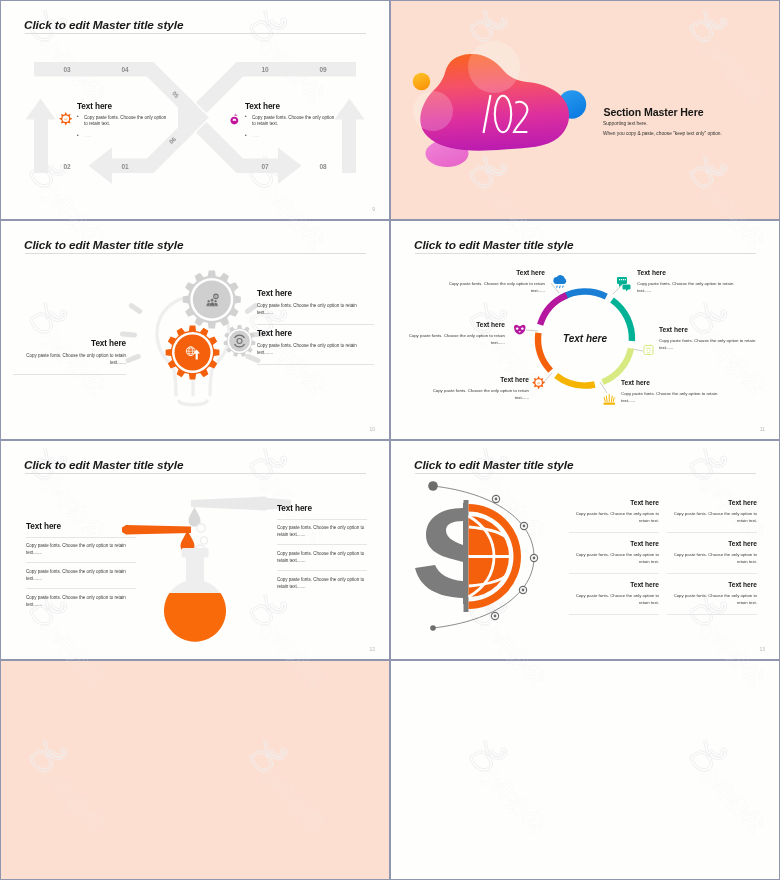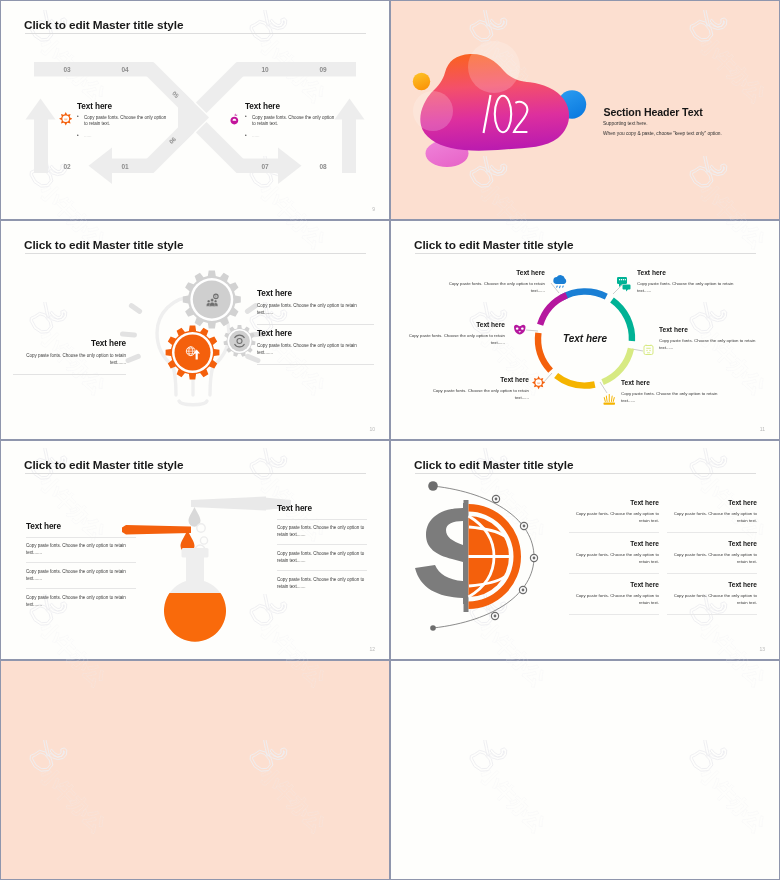--- a/index.html
+++ b/index.html
@@ -8,21 +8,21 @@
   .slide{position:absolute;width:388px;height:218px;overflow:hidden;background:transparent;}
   .slide.peach{background:transparent;}
   .bglayer{position:absolute;left:0;top:0;width:780px;height:880px;z-index:0;}
   .bg{position:absolute;width:388px;height:218px;background:#fefefc;}
   .bg.peachbg{background:#fcdfd0;}
   .wmlayer{position:absolute;left:0;top:0;z-index:1;pointer-events:none;}
   .c0{left:1px;} .c1{left:391px;}
   .r0{top:1px;} .r1{top:221px;} .r2{top:441px;} .r3{top:661px;}
 
   
-  .stitle{position:absolute;left:23px;top:16.6px;font-size:11.8px;font-weight:bold;color:#1a1a1a;letter-spacing:-0.1px;white-space:nowrap;}
+  .stitle{position:absolute;left:23px;top:16.6px;font-size:11.8px;font-weight:bold;color:#1a1a1a;letter-spacing:-0.1px;white-space:nowrap;font-style:italic;}
   .titlerule{position:absolute;left:24px;top:32px;width:341px;height:1px;background:#dddddd;}
   .pageno{position:absolute;right:14px;bottom:7px;font-size:5px;color:#b9b9b9;}
   .art{position:absolute;left:0;top:0;}
   .nlab{font-family:"Liberation Sans",sans-serif;font-size:6.5px;font-weight:bold;fill:#8c8c8c;text-anchor:middle;}
   .dlab{font-size:6px;}
   .s1blk{position:absolute;top:101px;width:92px;}
   .s1ic{position:absolute;left:-18.5px;top:9.5px;}
   .s1h{font-size:8.2px;font-weight:bold;color:#141414;letter-spacing:-0.1px;}
   .s1b,.s1b2{font-size:4.5px;color:#3a3a3a;line-height:1.5;position:relative;padding-left:7px;margin-top:3.5px;}
   .s1b2{margin-top:5px;color:#c9c9c9;}
@@ -194,21 +194,21 @@
       <g>
         <circle cx="103" cy="66" r="26" fill="#ffffff" opacity="0.20"></circle>
         <circle cx="42" cy="110" r="20" fill="#ffffff" opacity="0.20"></circle>
       </g>
       <g fill="none" stroke="#ffffff" stroke-width="2.1" stroke-linecap="butt">
         <path d="M99.5,94 L92.5,132"></path>
         <ellipse cx="112" cy="113" rx="8.2" ry="18.2"></ellipse>
         <path d="M124.4,101.8 a8.1,8.1 0 0 1 12.0,7.0 c0,7.6 -9.9,14.0 -13.4,22.2 L136.4,131"></path>
       </g>
     </svg>
-    <div class="sechead">Section Header Text</div>
+    <div class="sechead">Section Master Here</div>
     <div class="secl1">Supporting text here.</div>
     <div class="secl2">When you copy &amp; paste, choose "keep text only" option.</div>
   </div>
   <div class="slide c0 r1" id="s3">
     <div class="stitle">Click to edit Master title style</div>
     <div class="titlerule"></div>
     <svg class="art" viewBox="0 0 388 218" width="388" height="218">
       <g fill="none" stroke="#efefef" stroke-width="3.4" stroke-linecap="round">
         <path d="M172,145 C162,137 156,125 156,112 C156,92 172,76 192,76 C212,76 228,92 228,112 C228,125 222,137 212,145"></path>
         <path d="M172,145 C174,152 175,160 175,174"></path>

